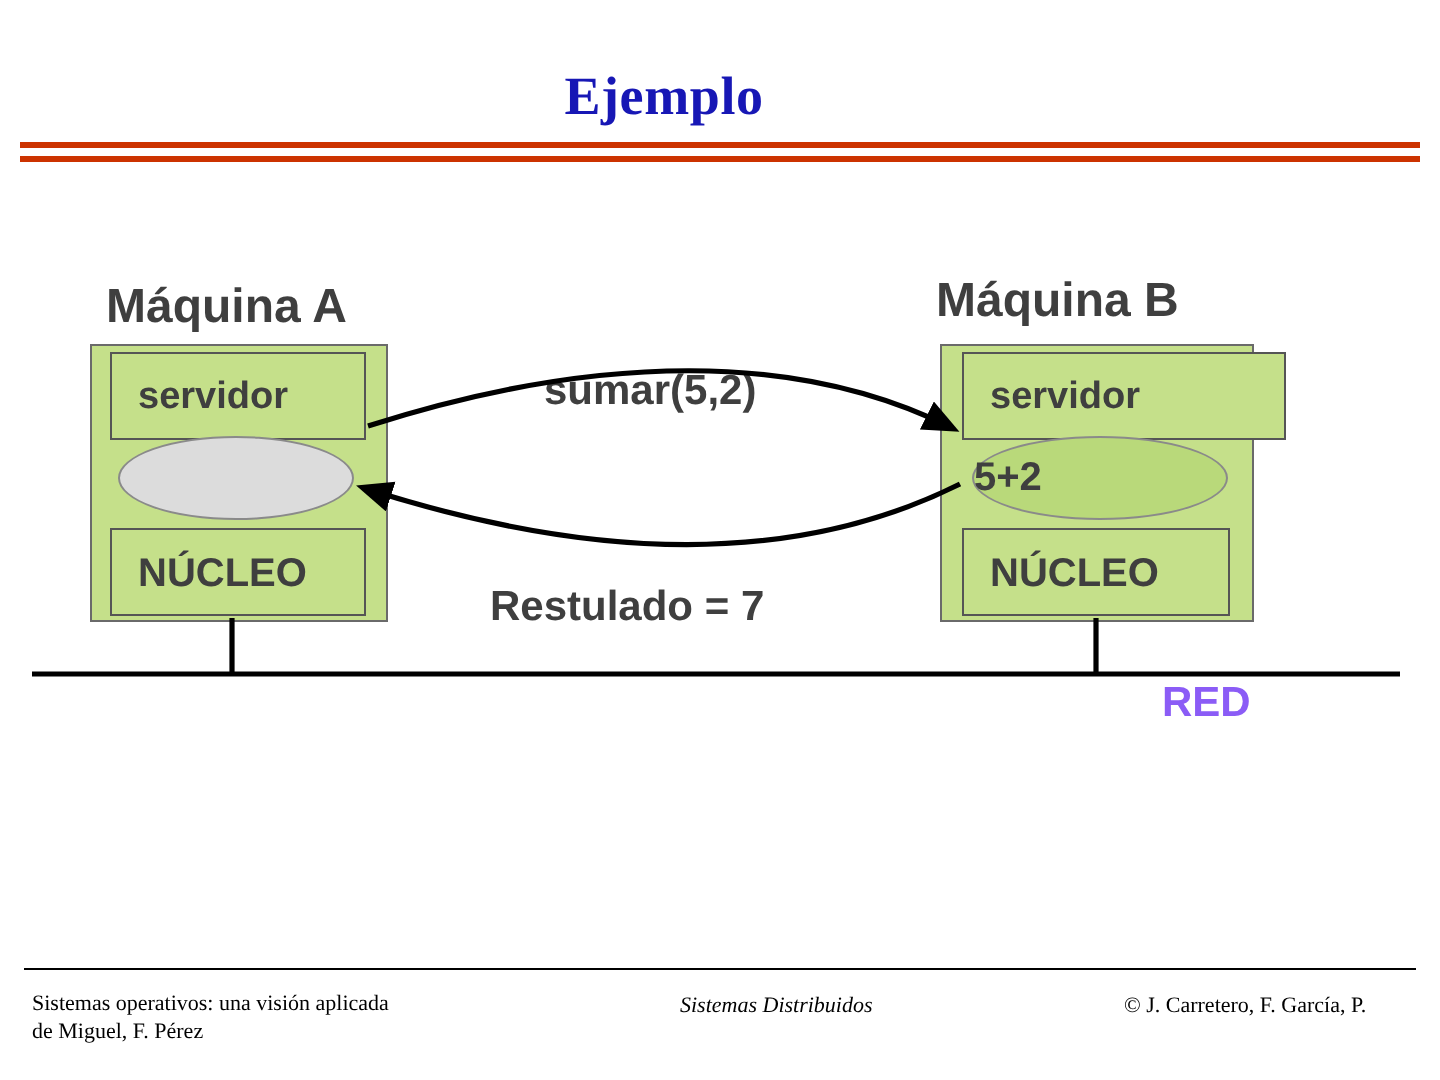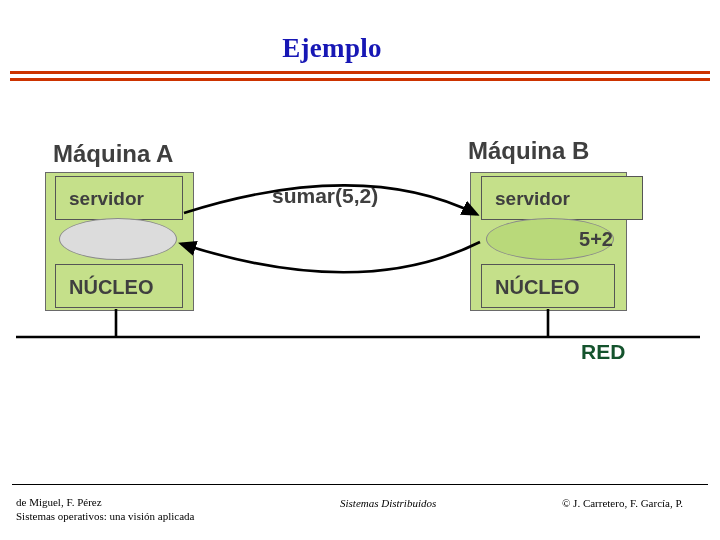--- a/index.html
+++ b/index.html
@@ -99,21 +99,21 @@
   #client-stub {
     left: 59px; top: 122px; width: 116px; height: 40px;
     background: #dcdcdc;
   }
   #server-stub {
     left: 486px; top: 122px; width: 126px; height: 40px;
     background: #b9d97a;
     font-weight: bold;
     font-size: 20px;
     color: #3f3f3f;
-    text-align: right;
+    text-align: left;
     line-height: 40px;
   }
 
   
   .msg-label {
     position: absolute;
     font-weight: bold;
     font-size: 21px;
     color: #3f3f3f;
     white-space: nowrap;
@@ -130,21 +130,21 @@
     pointer-events: none;
   }
 
   
   #net-label {
     position: absolute;
     left: 581px;
     top: 244px;
     font-weight: bold;
     font-size: 21px;
-    color: #14532d;
+    color: #8b5cf6;
   }
 
   
   #footer-rule {
     position: absolute;
     left: 12px;
     top: 484px;
     width: 696px;
     height: 1px;
     background: #000000;
@@ -178,20 +178,21 @@
 
   <div class="inner-box" id="client-box">servidor</div>
   <div class="inner-box" id="kernel-a-box">NÚCLEO</div>
   <div class="inner-box" id="server-box">servidor</div>
   <div class="inner-box" id="kernel-b-box">NÚCLEO</div>
 
   <div class="stub" id="client-stub"></div>
   <div class="stub" id="server-stub">5+2</div>
 
   <div class="msg-label" id="call-label">sumar(5,2)</div>
+  <div class="msg-label" id="return-label">Restulado = 7</div>
 
   <svg id="arrows" viewBox="0 0 720 310" xmlns="http://www.w3.org/2000/svg">
     <defs>
       <marker id="arrowhead" markerWidth="7" markerHeight="7" refX="5.4" refY="3" orient="auto">
         <path d="M0,0 L7,3 L0,6 z" fill="#000000"></path>
       </marker>
     </defs>
 
     <path d="M184,117 C 300,80 400,80 476,118" fill="none" stroke="#000000" stroke-width="2.6" marker-end="url(#arrowhead)"></path>
 
@@ -200,17 +201,17 @@
     <line x1="116" y1="213" x2="116" y2="240" stroke="#000000" stroke-width="2.6"></line>
     <line x1="548" y1="213" x2="548" y2="240" stroke="#000000" stroke-width="2.6"></line>
     <line x1="16" y1="241" x2="700" y2="241" stroke="#000000" stroke-width="2.6"></line>
   </svg>
 
   <div id="net-label">RED</div>
 </div>
 
 <div id="footer-rule"></div>
 <div class="footer-text" id="footer-left">
+  <div>Sistemas operativos: una visión aplicada</div>
   <div>de Miguel, F. Pérez</div>
-  <div>Sistemas operativos: una visión aplicada</div>
 </div>
 <div class="footer-text" id="footer-center">Sistemas Distribuidos</div>
 <div class="footer-text" id="footer-right">© J. Carretero, F. García, P.</div>
 
 </body></html>

